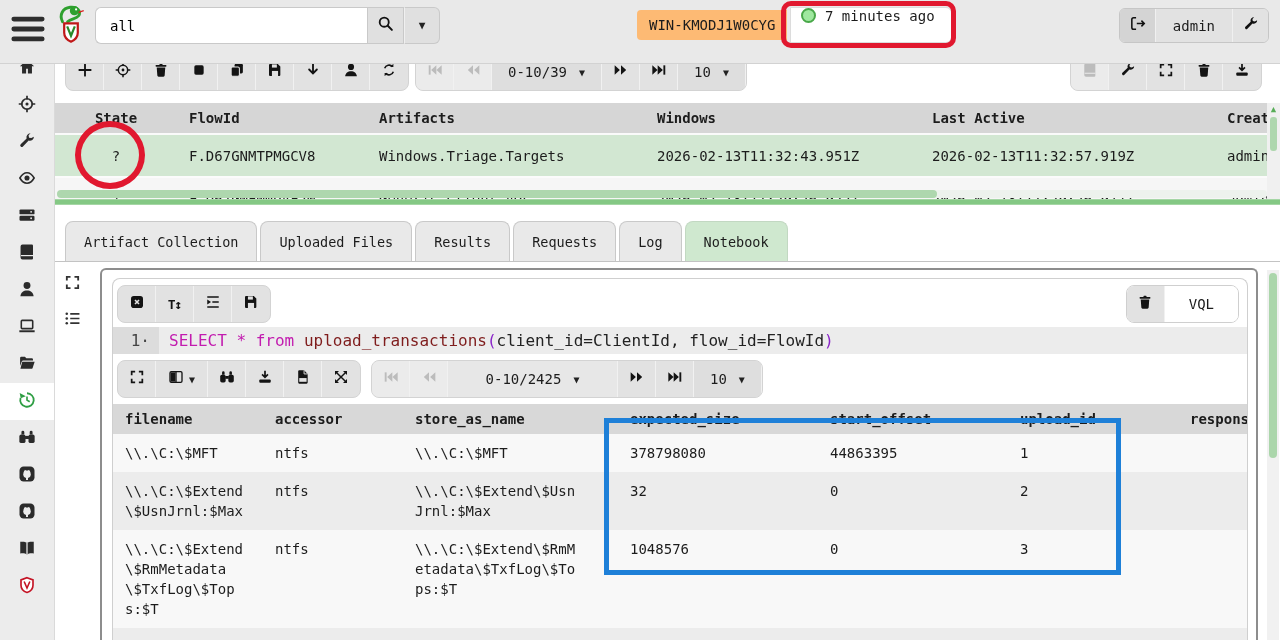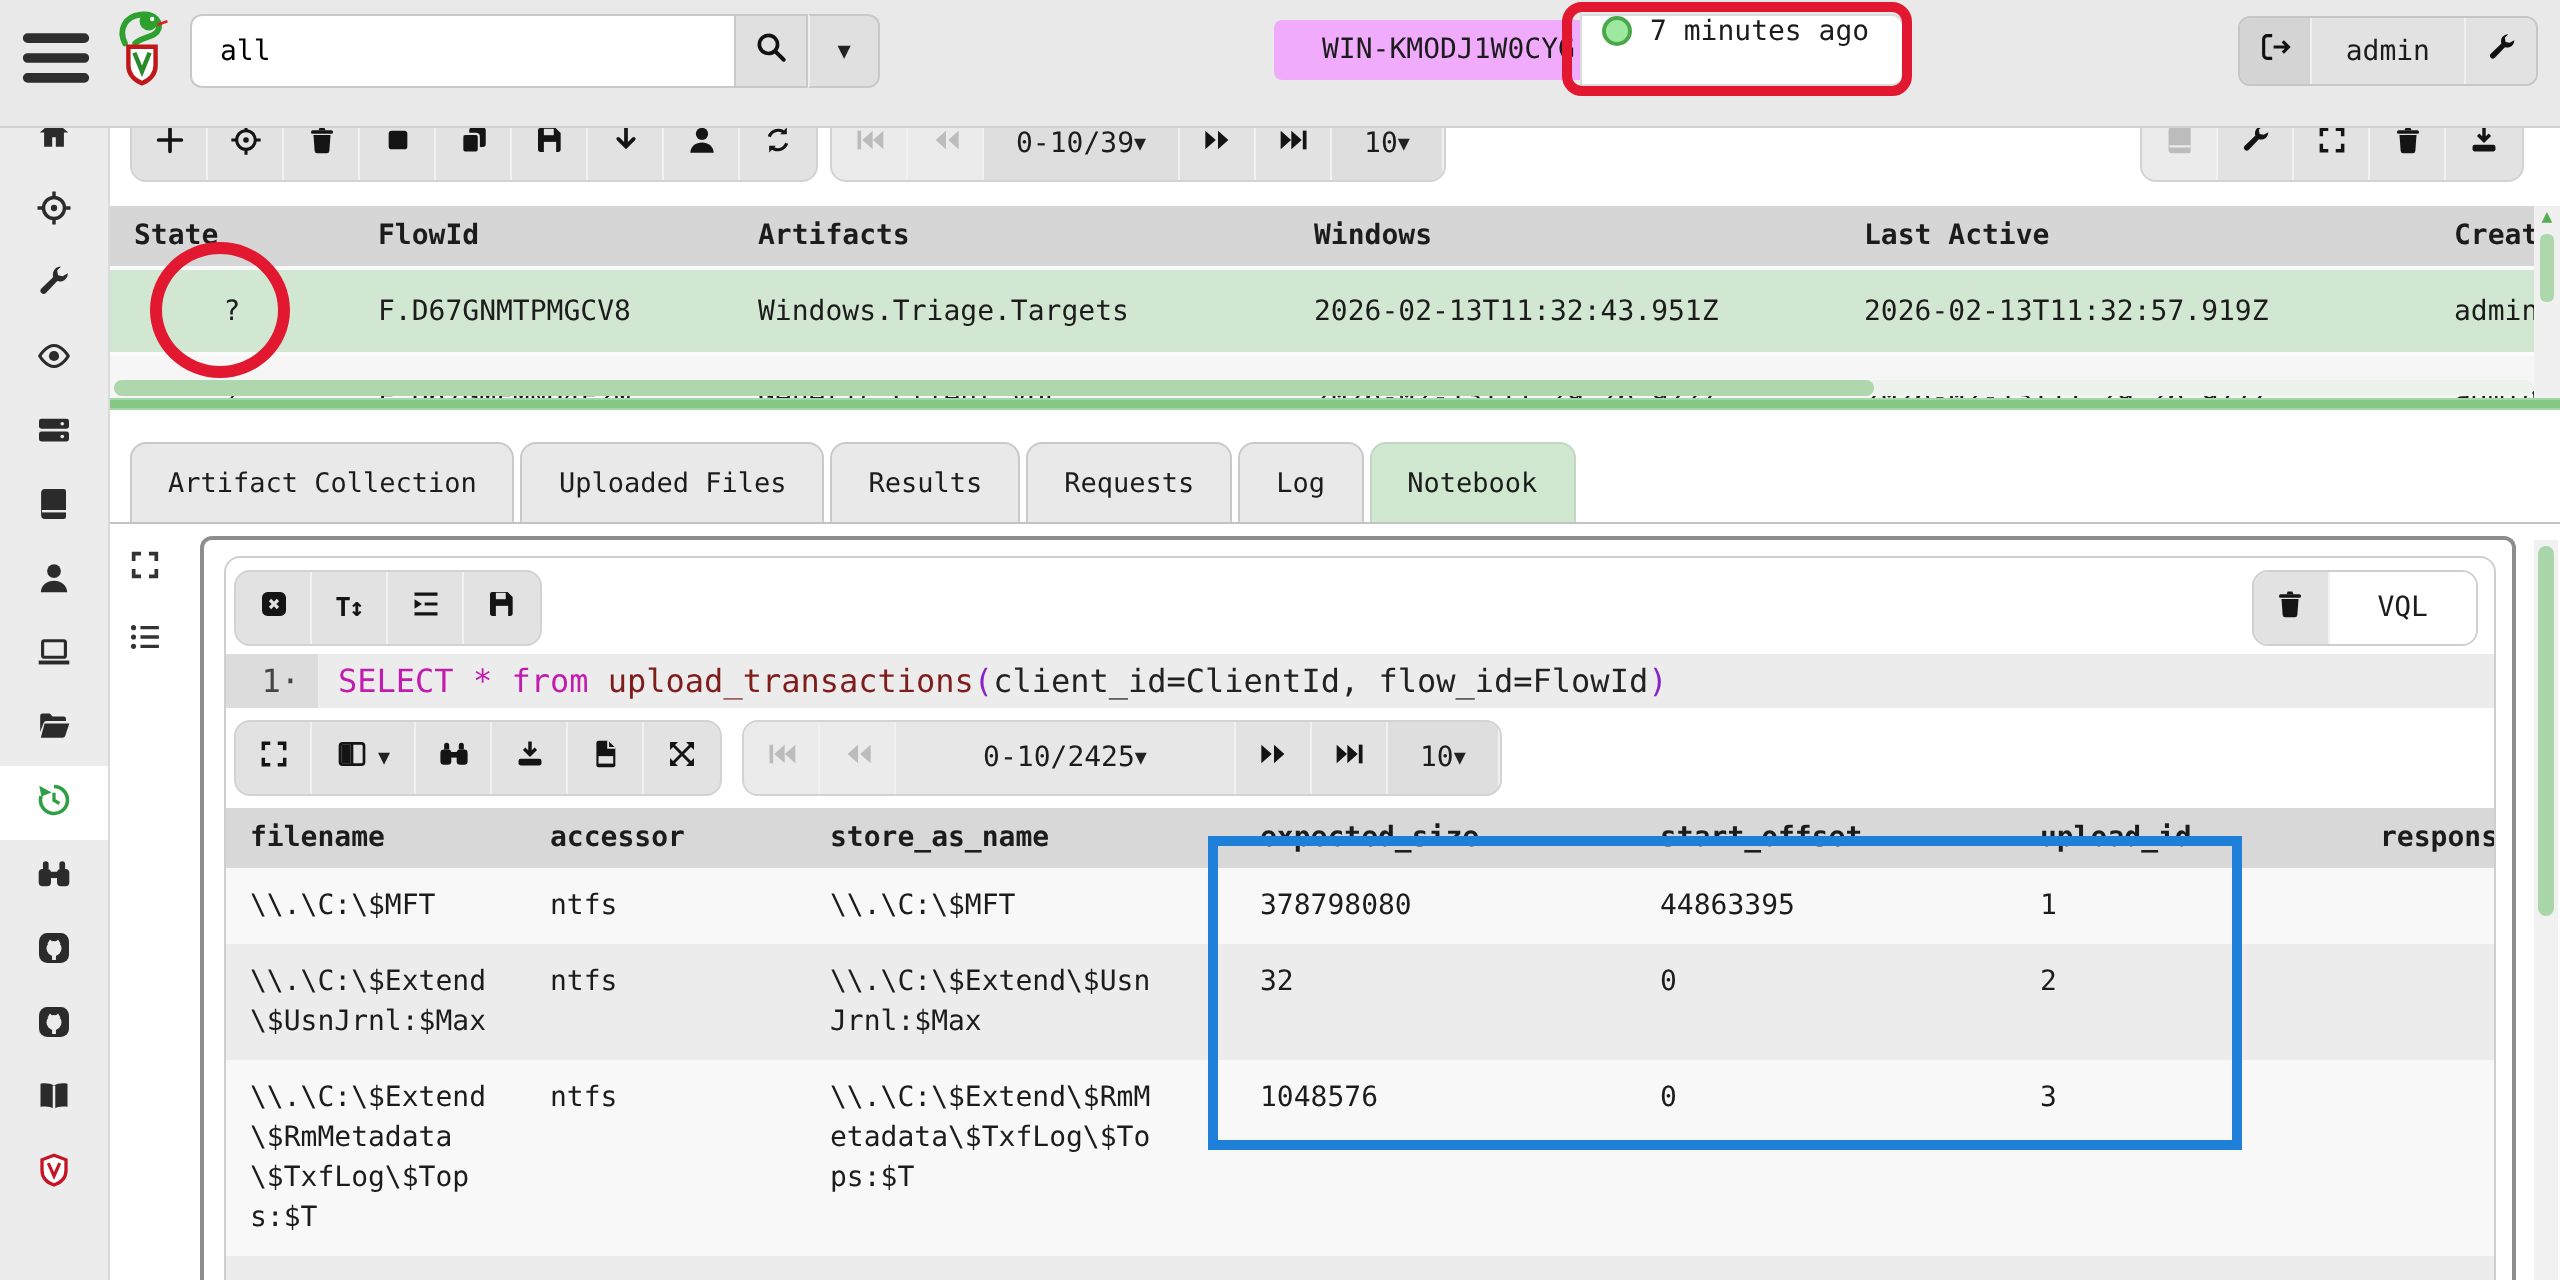--- a/index.html
+++ b/index.html
@@ -11,22 +11,22 @@
     background:#e9e9e9; border-bottom:1px solid #d2d2d2; z-index:5; }
   .hamburger { position:absolute; left:11px; top:12px; width:34px; height:26px; cursor:pointer; color:#2e2e2e;}
   .logo { position:absolute; left:54px; top:3px; width:34px; height:44px; }
   .search-wrap { position:absolute; left:95px; top:7px; height:37px; display:flex; }
   .search-input { width:272px; height:37px; border:1px solid #c9c9c9; border-right:none;
     border-radius:6px 0 0 6px; padding:0 14px; font:14px "DejaVu Sans Mono",monospace; background:#fff; outline:none;}
   .search-btn { width:37px; height:37px; background:#e0e0e0; border:1px solid #c9c9c9;
     display:flex; align-items:center; justify-content:center; }
   .search-caret { width:36px; height:37px; background:#e0e0e0; border:1px solid #c9c9c9; border-left:1px solid #f0f0f0;
     border-radius:0 6px 6px 0; display:flex; align-items:center; justify-content:center; font-size:11px; color:#222;}
-  .host-pill { position:absolute; left:637px; top:10px; height:30px; background:#f0abfc;
-    border-radius:4px 0 0 4px; display:flex; align-items:center; padding:0 24px; font-size:14px; }
+  .host-pill { position:absolute; left:637px; top:10px; height:30px; background:#fdba74;
+    border-radius:4px 0 0 4px; display:flex; align-items:center; padding:0 12px; font-size:14px; }
   .lastseen { position:absolute; left:790px; top:7px; height:36px; background:#fff; border:1px solid #dcdcdc;
     border-radius:0 6px 6px 0; display:flex; align-items:flex-start; gap:9px; padding:0 16px 0 10px; font-size:14px;}
   .green-dot { width:15px; height:15px; border-radius:50%; background:#9fe89f; border:2px solid #49a849; }
   .user-group { position:absolute; right:11px; top:8px; height:35px; display:flex;
     border:1px solid #c6c6c6; border-radius:6px; overflow:hidden; }
   .user-group .seg { display:flex; align-items:center; justify-content:center; background:#e2e2e2; }
   .seg.logout { width:36px; background:#d4d4d4; border-right:1px solid #f0f0f0;}
   .seg.uname { padding:0 17px; font-size:14px; }
   .seg.settings { width:36px; border-left:1px solid #f0f0f0;}
 
@@ -38,21 +38,21 @@
   .side-item svg { width:18px; height:18px; }
 
   
   .btn-group { display:inline-flex; background:#e2e2e2; border:1px solid #d3d3d3;
     border-radius:8px; overflow:hidden; height:38px; }
   .ibtn { width:38px; height:36px; display:flex; align-items:center; justify-content:center;
     border-right:1px solid #f1f1f1; color:#141414; cursor:pointer; background:transparent;}
   .ibtn:last-child { border-right:none; }
   .ibtn.disabled { background:#ebebeb; color:#bcbcbc; cursor:default;}
   .ibtn svg { width:16px; height:16px; }
-  .pg-label { display:flex; align-items:center; gap:0; padding:0 16px; font-size:14px;
+  .pg-label { display:flex; align-items:center; gap:12px; padding:0 16px; font-size:14px;
     border-right:1px solid #f1f1f1; cursor:pointer; background:#dedede;}
   .caret { font-size:10px; color:#222; }
 
   .flows-toolbar { position:absolute; left:65px; top:53px; height:40px; display:flex; gap:6px; z-index:3;}
   .flows-toolbar-right { position:absolute; right:18px; top:53px; z-index:3;}
 
   
   .flows-wrap { position:absolute; left:55px; top:103px; width:1225px; height:97px; overflow:hidden; }
   table.flows { border-collapse:collapse; table-layout:fixed; width:1340px; font-size:14px; }
   table.flows th { background:#d6d6d6; height:31px; text-align:left; padding:0 12px; font-weight:bold;
@@ -411,21 +411,21 @@
     <colgroup>
         <col style="width:122px">
         <col style="width:190px">
         <col style="width:278px">
         <col style="width:275px">
         <col style="width:295px">
         <col style="width:180px">
       </colgroup>
     <thead>
       <tr>
-        <th class="state" style="text-align:left">State</th>
+        <th class="state" style="text-align:center">State</th>
         <th>FlowId</th>
         <th>Artifacts</th>
         <th>Windows</th>
         <th>Last Active</th>
         <th>Creator</th>
       </tr>
     </thead>
     <tbody>
       <tr class="sel">
         <td class="state">?</td>

